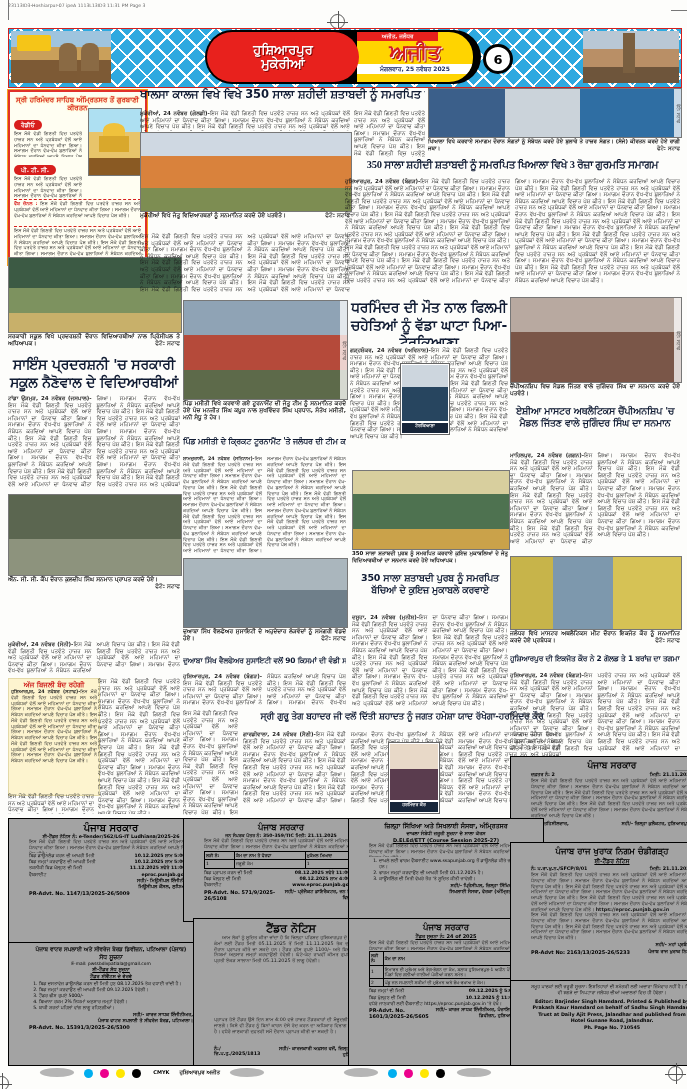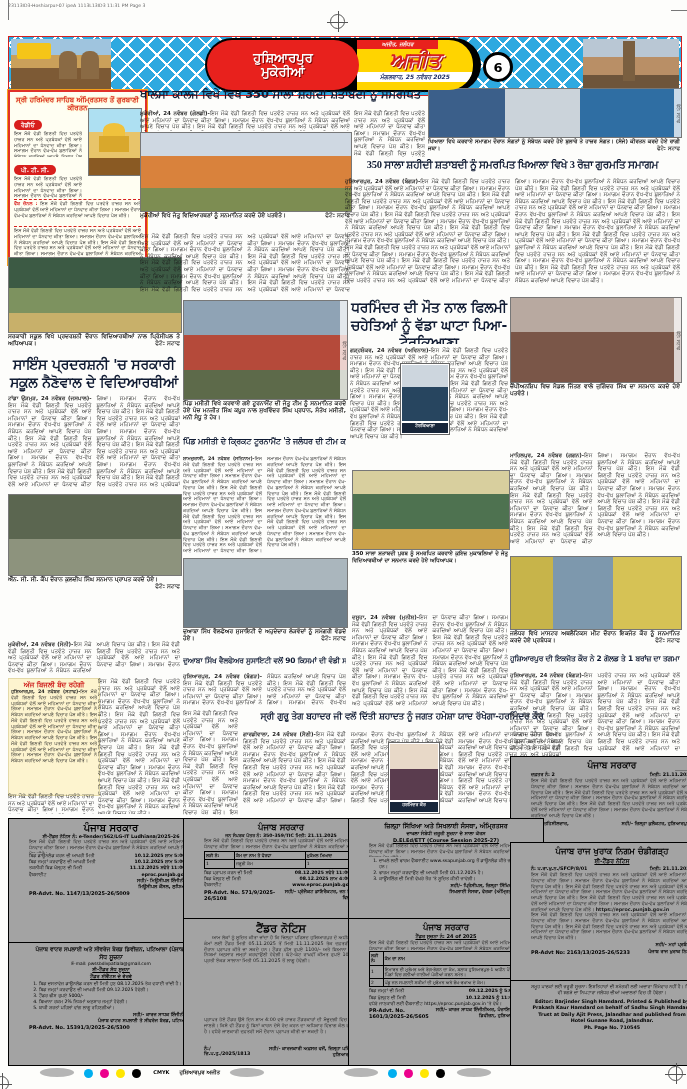--- a/index.html
+++ b/index.html
@@ -29,21 +29,21 @@
   .ntable td,.ntable th{border:0.8px solid #000;font-size:4.4px;padding:1px;line-height:1.2;text-align:left;}
   .pill{display:inline-block;background:#d81f1d;color:#fff;border-radius:6px;
         font-size:6px;font-weight:bold;padding:1px 7px;margin:1px 0;}
   .reg{position:absolute;width:13px;height:13px;border:1px solid #555;border-radius:50%;}
   .reg:before{content:"";position:absolute;left:50%;top:-4px;bottom:-4px;border-left:1px solid #555;}
   .reg:after{content:"";position:absolute;top:50%;left:-4px;right:-4px;border-top:1px solid #555;}
   .dot{width:9px;height:9px;border-radius:50%;display:inline-block;margin-right:2px;}
   .oval{width:34px;height:9px;border-radius:50%;background:#b5b5b5;display:inline-block;}
   .diamonds{background:
      repeating-linear-gradient(45deg,transparent 0 6px,#fff 6px 8px,transparent 8px 14px),
-     repeating-linear-gradient(-45deg,transparent 0 6px,#fff 6px 8px,transparent 8px 14px); margin-top: 8px;}
+     repeating-linear-gradient(-45deg,transparent 0 6px,#fff 6px 8px,transparent 8px 14px);}
 </style>
 </head>
 <body>
 
 <div id="page">
 
   <div class="abs" style="left:8px;top:3px;width:420px;font-size:4.6px;color:#666;">23113ID3-Hoshiarpur-07 ipeA   1113L13ID3   11:31 PM   Page 3</div>
   <div class="abs" style="left:8px;top:0;height:20px;border-left:1px solid #777;"></div>
   <div class="abs" style="right:0;top:10px;width:16px;border-top:1px solid #777;"></div>
   <div class="reg" style="left:330px;top:14px;"></div>
@@ -59,21 +59,21 @@
          background:linear-gradient(180deg,#b9c7d4 0 35%,#b98f66 35% 70%,#6e553b 70% 100%);">
       <div class="abs" style="left:40px;top:2px;width:12px;height:40px;background:#7a5f40;"></div>
     </div>
 
     <div class="abs" style="left:196px;top:1px;width:276px;height:54px;background:#000;border-radius:28px;"></div>
     <div class="abs" style="left:198px;top:3px;width:152px;height:50px;background:#e8211d;border-radius:26px;
          display:flex;flex-direction:column;align-items:center;justify-content:center;z-index:2;">
       <div style="color:#fff;font-weight:bold;font-size:13px;line-height:1.05;text-shadow:1px 1px 0 #7c0000;">ਹੁਸ਼ਿਆਰਪੁਰ</div>
       <div style="color:#fff;font-weight:bold;font-size:13px;line-height:1.05;text-shadow:1px 1px 0 #7c0000;">ਮੁਕੇਰੀਆਂ</div>
     </div>
-    <div class="abs" style="left:348px;top:3px;width:116px;height:50px;background:#ffd400;z-index:1;overflow:hidden;border-radius:0 24px 24px 0;font-style:italic;">
+    <div class="abs" style="left:348px;top:3px;width:116px;height:50px;background:#ffd400;z-index:1;overflow:hidden;border-radius:0 24px 24px 0;">
       <div style="background:#e8211d;color:#fff;font-size:5.5px;font-weight:bold;text-align:center;padding:1px 0;width:70%;">ਅਜੀਤ, ਜਲੰਧਰ</div>
       <div style="color:#d61f1f;font-weight:bold;font-size:21px;text-align:center;line-height:1.1;text-shadow:1px 1px 0 #fff,2px 2px 0 #9d1410;">ਅਜੀਤ</div>
       <div style="background:#fff;color:#1b2a63;font-size:6px;font-weight:bold;text-align:center;padding:1px 0;">ਮੰਗਲਵਾਰ, 25 ਨਵੰਬਰ 2025</div>
     </div>
     <div class="abs" style="left:474px;top:15px;width:24px;height:24px;background:#fff;border:3px solid #000;border-radius:50%;
          display:flex;align-items:center;justify-content:center;font-weight:bold;font-size:13px;color:#000;z-index:2;">6</div>
   </div>
 
   <div class="abs" style="left:8px;top:90px;width:127px;height:163px;border:2px solid #e0312a;outline:1px solid #f4a11a;background:#fffef2;padding:4px;overflow:hidden;">
     <div style="color:#d81f1d;font-weight:bold;font-size:7px;text-align:center;line-height:1.15;text-shadow:0 0 2px #ffe27a;">ਸ੍ਰੀ ਹਰਿਮੰਦਰ ਸਾਹਿਬ ਅੰਮ੍ਰਿਤਸਰ ਤੋਂ ਗੁਰਬਾਣੀ ਕੀਰਤਨ</div>
@@ -168,32 +168,34 @@
       <span class="abs" style="left:1px;bottom:1px;right:1px;height:10px;background:#17263a;color:#fff;font-size:4.6px;font-weight:bold;text-align:center;display:block;">ਟੇਰਕਿਆਣਾ</span>
     </span>
     <span class="dl">ਗੜ੍ਹਸ਼ੰਕਰ, 24 ਨਵੰਬਰ (ਅਵਿਨਾਸ਼)-</span><span>ਇਸ ਮੌਕੇ ਵੱਡੀ ਗਿਣਤੀ ਵਿਚ ਪਤਵੰਤੇ ਹਾਜ਼ਰ ਸਨ ਅਤੇ ਪ੍ਰਬੰਧਕਾਂ ਵੱਲੋਂ ਆਏ ਮਹਿਮਾਨਾਂ ਦਾ ਧੰਨਵਾਦ ਕੀਤਾ ਗਿਆ। ਸਮਾਗਮ ਦੌਰਾਨ ਵੱਖ-ਵੱਖ ਬੁਲਾਰਿਆਂ ਨੇ ਸੰਬੋਧਨ ਕਰਦਿਆਂ ਆਪਣੇ ਵਿਚਾਰ ਪੇਸ਼ ਕੀਤੇ। ਇਸ ਮੌਕੇ ਵੱਡੀ ਗਿਣਤੀ ਵਿਚ ਪਤਵੰਤੇ ਹਾਜ਼ਰ ਸਨ ਅਤੇ ਪ੍ਰਬੰਧਕਾਂ ਵੱਲੋਂ ਆਏ ਮਹਿਮਾਨਾਂ ਦਾ ਧੰਨਵਾਦ ਕੀਤਾ ਗਿਆ। ਸਮਾਗਮ ਦੌਰਾਨ ਵੱਖ-ਵੱਖ ਬੁਲਾਰਿਆਂ ਨੇ ਸੰਬੋਧਨ ਕਰਦਿਆਂ ਆਪਣੇ ਵਿਚਾਰ ਪੇਸ਼ ਕੀਤੇ। ਇਸ ਮੌਕੇ ਵੱਡੀ ਗਿਣਤੀ ਵਿਚ ਪਤਵੰਤੇ ਹਾਜ਼ਰ ਸਨ ਅਤੇ ਪ੍ਰਬੰਧਕਾਂ ਵੱਲੋਂ ਆਏ ਮਹਿਮਾਨਾਂ ਦਾ ਧੰਨਵਾਦ ਕੀਤਾ ਗਿਆ। ਸਮਾਗਮ ਦੌਰਾਨ ਵੱਖ-ਵੱਖ ਬੁਲਾਰਿਆਂ ਨੇ ਸੰਬੋਧਨ ਕਰਦਿਆਂ ਆਪਣੇ ਵਿਚਾਰ ਪੇਸ਼ ਕੀਤੇ। ਇਸ ਮੌਕੇ ਵੱਡੀ ਗਿਣਤੀ ਵਿਚ ਪਤਵੰਤੇ ਹਾਜ਼ਰ ਸਨ ਅਤੇ ਪ੍ਰਬੰਧਕਾਂ ਵੱਲੋਂ ਆਏ ਮਹਿਮਾਨਾਂ ਦਾ ਧੰਨਵਾਦ ਕੀਤਾ ਗਿਆ। ਸਮਾਗਮ ਦੌਰਾਨ ਵੱਖ-ਵੱਖ ਬੁਲਾਰਿਆਂ ਨੇ ਸੰਬੋਧਨ ਕਰਦਿਆਂ ਆਪਣੇ ਵਿਚਾਰ ਪੇਸ਼ ਕੀਤੇ। ਇਸ ਮੌਕੇ ਵੱਡੀ ਗਿਣਤੀ ਵਿਚ ਪਤਵੰਤੇ ਹਾਜ਼ਰ ਸਨ ਅਤੇ ਪ੍ਰਬੰਧਕਾਂ ਵੱਲੋਂ ਆਏ ਮਹਿਮਾਨਾਂ ਦਾ ਧੰਨਵਾਦ ਕੀਤਾ ਗਿਆ। ਸਮਾਗਮ ਦੌਰਾਨ ਵੱਖ-ਵੱਖ ਬੁਲਾਰਿਆਂ ਨੇ ਸੰਬੋਧਨ ਕਰਦਿਆਂ ਆਪਣੇ ਵਿਚਾਰ ਪੇਸ਼ ਕੀਤੇ। </span>
   </div>
 
   <div class="abs ph" style="left:510px;top:297px;width:170px;height:84px;
        background:linear-gradient(180deg,#b8a9a0 0 40%,#7a5648 40% 100%);">
     <div class="vcred">ਫੋਟੋ: ਸਟਾਫ</div>
   </div>
   <div class="abs cap" style="left:510px;top:383px;width:170px;height:19px;">ਚੈਂਪੀਅਨਸ਼ਿਪ ਵਿਚ ਮੈਡਲ ਜਿੱਤਣ ਵਾਲੇ ਜੁਗਿੰਦਰ ਸਿੰਘ ਦਾ ਸਨਮਾਨ ਕਰਦੇ ਹੋਏ ਪਤਵੰਤੇ।</div>
+  <div class="abs hl" style="left:510px;top:405px;width:170px;height:45px;font-size:9.5px;line-height:1.3;">ਏਸ਼ੀਆ ਮਾਸਟਰ ਅਥਲੈਟਿਕਸ ਚੈਂਪੀਅਨਸ਼ਿਪ 'ਚ ਮੈਡਲ ਜਿੱਤਣ ਵਾਲੇ ਜੁਗਿੰਦਰ ਸਿੰਘ ਦਾ ਸਨਮਾਨ</div>
   <div class="abs bd bd2" style="left:510px;top:452px;width:170px;height:102px;">
     <span class="dl">ਮਾਹਿਲਪੁਰ, 24 ਨਵੰਬਰ (ਗਗਨ)-</span><span>ਇਸ ਮੌਕੇ ਵੱਡੀ ਗਿਣਤੀ ਵਿਚ ਪਤਵੰਤੇ ਹਾਜ਼ਰ ਸਨ ਅਤੇ ਪ੍ਰਬੰਧਕਾਂ ਵੱਲੋਂ ਆਏ ਮਹਿਮਾਨਾਂ ਦਾ ਧੰਨਵਾਦ ਕੀਤਾ ਗਿਆ। ਸਮਾਗਮ ਦੌਰਾਨ ਵੱਖ-ਵੱਖ ਬੁਲਾਰਿਆਂ ਨੇ ਸੰਬੋਧਨ ਕਰਦਿਆਂ ਆਪਣੇ ਵਿਚਾਰ ਪੇਸ਼ ਕੀਤੇ। ਇਸ ਮੌਕੇ ਵੱਡੀ ਗਿਣਤੀ ਵਿਚ ਪਤਵੰਤੇ ਹਾਜ਼ਰ ਸਨ ਅਤੇ ਪ੍ਰਬੰਧਕਾਂ ਵੱਲੋਂ ਆਏ ਮਹਿਮਾਨਾਂ ਦਾ ਧੰਨਵਾਦ ਕੀਤਾ ਗਿਆ। ਸਮਾਗਮ ਦੌਰਾਨ ਵੱਖ-ਵੱਖ ਬੁਲਾਰਿਆਂ ਨੇ ਸੰਬੋਧਨ ਕਰਦਿਆਂ ਆਪਣੇ ਵਿਚਾਰ ਪੇਸ਼ ਕੀਤੇ। ਇਸ ਮੌਕੇ ਵੱਡੀ ਗਿਣਤੀ ਵਿਚ ਪਤਵੰਤੇ ਹਾਜ਼ਰ ਸਨ ਅਤੇ ਪ੍ਰਬੰਧਕਾਂ ਵੱਲੋਂ ਆਏ ਮਹਿਮਾਨਾਂ ਦਾ ਧੰਨਵਾਦ ਕੀਤਾ ਗਿਆ। ਸਮਾਗਮ ਦੌਰਾਨ ਵੱਖ-ਵੱਖ ਬੁਲਾਰਿਆਂ ਨੇ ਸੰਬੋਧਨ ਕਰਦਿਆਂ ਆਪਣੇ ਵਿਚਾਰ ਪੇਸ਼ ਕੀਤੇ। ਇਸ ਮੌਕੇ ਵੱਡੀ ਗਿਣਤੀ ਵਿਚ ਪਤਵੰਤੇ ਹਾਜ਼ਰ ਸਨ ਅਤੇ ਪ੍ਰਬੰਧਕਾਂ ਵੱਲੋਂ ਆਏ ਮਹਿਮਾਨਾਂ ਦਾ ਧੰਨਵਾਦ ਕੀਤਾ ਗਿਆ। ਸਮਾਗਮ ਦੌਰਾਨ ਵੱਖ-ਵੱਖ ਬੁਲਾਰਿਆਂ ਨੇ ਸੰਬੋਧਨ ਕਰਦਿਆਂ ਆਪਣੇ ਵਿਚਾਰ ਪੇਸ਼ ਕੀਤੇ। ਇਸ ਮੌਕੇ ਵੱਡੀ ਗਿਣਤੀ ਵਿਚ ਪਤਵੰਤੇ ਹਾਜ਼ਰ ਸਨ ਅਤੇ ਪ੍ਰਬੰਧਕਾਂ ਵੱਲੋਂ ਆਏ ਮਹਿਮਾਨਾਂ ਦਾ ਧੰਨਵਾਦ ਕੀਤਾ ਗਿਆ। ਸਮਾਗਮ ਦੌਰਾਨ ਵੱਖ-ਵੱਖ ਬੁਲਾਰਿਆਂ ਨੇ ਸੰਬੋਧਨ ਕਰਦਿਆਂ ਆਪਣੇ ਵਿਚਾਰ ਪੇਸ਼ ਕੀਤੇ। </span>
   </div>
 
   <div class="abs hl" style="left:183px;top:437px;width:163px;height:16px;font-size:8px;white-space:nowrap;">ਪਿੰਡ ਮਸੀਤੀ ਦੇ ਕ੍ਰਿਕਟ ਟੂਰਨਾਮੈਂਟ 'ਤੇ ਜਲੰਧਰ ਦੀ ਟੀਮ ਕਾਬਜ਼</div>
   <div class="abs bd bd2 tiny" style="left:183px;top:456px;width:163px;height:100px;">
     <span class="dl">ਸ਼ਾਮਚੁਰਾਸੀ, 24 ਨਵੰਬਰ (ਸਤਿਨਾਮ)-</span><span>ਇਸ ਮੌਕੇ ਵੱਡੀ ਗਿਣਤੀ ਵਿਚ ਪਤਵੰਤੇ ਹਾਜ਼ਰ ਸਨ ਅਤੇ ਪ੍ਰਬੰਧਕਾਂ ਵੱਲੋਂ ਆਏ ਮਹਿਮਾਨਾਂ ਦਾ ਧੰਨਵਾਦ ਕੀਤਾ ਗਿਆ। ਸਮਾਗਮ ਦੌਰਾਨ ਵੱਖ-ਵੱਖ ਬੁਲਾਰਿਆਂ ਨੇ ਸੰਬੋਧਨ ਕਰਦਿਆਂ ਆਪਣੇ ਵਿਚਾਰ ਪੇਸ਼ ਕੀਤੇ। ਇਸ ਮੌਕੇ ਵੱਡੀ ਗਿਣਤੀ ਵਿਚ ਪਤਵੰਤੇ ਹਾਜ਼ਰ ਸਨ ਅਤੇ ਪ੍ਰਬੰਧਕਾਂ ਵੱਲੋਂ ਆਏ ਮਹਿਮਾਨਾਂ ਦਾ ਧੰਨਵਾਦ ਕੀਤਾ ਗਿਆ। ਸਮਾਗਮ ਦੌਰਾਨ ਵੱਖ-ਵੱਖ ਬੁਲਾਰਿਆਂ ਨੇ ਸੰਬੋਧਨ ਕਰਦਿਆਂ ਆਪਣੇ ਵਿਚਾਰ ਪੇਸ਼ ਕੀਤੇ। ਇਸ ਮੌਕੇ ਵੱਡੀ ਗਿਣਤੀ ਵਿਚ ਪਤਵੰਤੇ ਹਾਜ਼ਰ ਸਨ ਅਤੇ ਪ੍ਰਬੰਧਕਾਂ ਵੱਲੋਂ ਆਏ ਮਹਿਮਾਨਾਂ ਦਾ ਧੰਨਵਾਦ ਕੀਤਾ ਗਿਆ। ਸਮਾਗਮ ਦੌਰਾਨ ਵੱਖ-ਵੱਖ ਬੁਲਾਰਿਆਂ ਨੇ ਸੰਬੋਧਨ ਕਰਦਿਆਂ ਆਪਣੇ ਵਿਚਾਰ ਪੇਸ਼ ਕੀਤੇ। ਇਸ ਮੌਕੇ ਵੱਡੀ ਗਿਣਤੀ ਵਿਚ ਪਤਵੰਤੇ ਹਾਜ਼ਰ ਸਨ ਅਤੇ ਪ੍ਰਬੰਧਕਾਂ ਵੱਲੋਂ ਆਏ ਮਹਿਮਾਨਾਂ ਦਾ ਧੰਨਵਾਦ ਕੀਤਾ ਗਿਆ। ਸਮਾਗਮ ਦੌਰਾਨ ਵੱਖ-ਵੱਖ ਬੁਲਾਰਿਆਂ ਨੇ ਸੰਬੋਧਨ ਕਰਦਿਆਂ ਆਪਣੇ ਵਿਚਾਰ ਪੇਸ਼ ਕੀਤੇ। ਇਸ ਮੌਕੇ ਵੱਡੀ ਗਿਣਤੀ ਵਿਚ ਪਤਵੰਤੇ ਹਾਜ਼ਰ ਸਨ ਅਤੇ ਪ੍ਰਬੰਧਕਾਂ ਵੱਲੋਂ ਆਏ ਮਹਿਮਾਨਾਂ ਦਾ ਧੰਨਵਾਦ ਕੀਤਾ ਗਿਆ। ਸਮਾਗਮ ਦੌਰਾਨ ਵੱਖ-ਵੱਖ ਬੁਲਾਰਿਆਂ ਨੇ ਸੰਬੋਧਨ ਕਰਦਿਆਂ ਆਪਣੇ ਵਿਚਾਰ ਪੇਸ਼ ਕੀਤੇ। ਇਸ ਮੌਕੇ ਵੱਡੀ ਗਿਣਤੀ ਵਿਚ ਪਤਵੰਤੇ ਹਾਜ਼ਰ ਸਨ ਅਤੇ ਪ੍ਰਬੰਧਕਾਂ ਵੱਲੋਂ ਆਏ ਮਹਿਮਾਨਾਂ ਦਾ ਧੰਨਵਾਦ ਕੀਤਾ ਗਿਆ। ਸਮਾਗਮ ਦੌਰਾਨ ਵੱਖ-ਵੱਖ ਬੁਲਾਰਿਆਂ ਨੇ ਸੰਬੋਧਨ ਕਰਦਿਆਂ ਆਪਣੇ ਵਿਚਾਰ ਪੇਸ਼ ਕੀਤੇ। ਇਸ ਮੌਕੇ ਵੱਡੀ ਗਿਣਤੀ ਵਿਚ ਪਤਵੰਤੇ ਹਾਜ਼ਰ ਸਨ ਅਤੇ ਪ੍ਰਬੰਧਕਾਂ ਵੱਲੋਂ ਆਏ ਮਹਿਮਾਨਾਂ ਦਾ ਧੰਨਵਾਦ ਕੀਤਾ ਗਿਆ। ਸਮਾਗਮ ਦੌਰਾਨ ਵੱਖ-ਵੱਖ ਬੁਲਾਰਿਆਂ ਨੇ ਸੰਬੋਧਨ ਕਰਦਿਆਂ ਆਪਣੇ ਵਿਚਾਰ ਪੇਸ਼ ਕੀਤੇ। </span>
   </div>
 
   <div class="abs ph" style="left:352px;top:470px;width:156px;height:78px;
        background:linear-gradient(180deg,#d8cf9e 0 30%,#4e7250 30% 75%,#caa24a 75% 100%);"></div>
   <div class="abs cap" style="left:352px;top:550px;width:156px;height:20px;font-size:5.4px;">350 ਸਾਲਾ ਸ਼ਤਾਬਦੀ ਪੁਰਬ ਨੂੰ ਸਮਰਪਿਤ ਕਰਵਾਏ ਕੁਇਜ਼ ਮੁਕਾਬਲਿਆਂ ਦੇ ਜੇਤੂ ਵਿਦਿਆਰਥੀਆਂ ਦਾ ਸਨਮਾਨ ਕਰਦੇ ਹੋਏ ਅਧਿਆਪਕ।</div>
+  <div class="abs hl" style="left:352px;top:572px;width:156px;height:40px;font-size:9.5px;line-height:1.3;">350 ਸਾਲਾ ਸ਼ਤਾਬਦੀ ਪੁਰਬ ਨੂੰ ਸਮਰਪਿਤ ਬੱਚਿਆਂ ਦੇ ਕੁਇਜ਼ ਮੁਕਾਬਲੇ ਕਰਵਾਏ</div>
   <div class="abs bd bd2" style="left:352px;top:614px;width:156px;height:94px;">
     <span class="dl">ਦਸੂਹਾ, 24 ਨਵੰਬਰ (ਮੁਨੀਸ਼)-</span><span>ਇਸ ਮੌਕੇ ਵੱਡੀ ਗਿਣਤੀ ਵਿਚ ਪਤਵੰਤੇ ਹਾਜ਼ਰ ਸਨ ਅਤੇ ਪ੍ਰਬੰਧਕਾਂ ਵੱਲੋਂ ਆਏ ਮਹਿਮਾਨਾਂ ਦਾ ਧੰਨਵਾਦ ਕੀਤਾ ਗਿਆ। ਸਮਾਗਮ ਦੌਰਾਨ ਵੱਖ-ਵੱਖ ਬੁਲਾਰਿਆਂ ਨੇ ਸੰਬੋਧਨ ਕਰਦਿਆਂ ਆਪਣੇ ਵਿਚਾਰ ਪੇਸ਼ ਕੀਤੇ। ਇਸ ਮੌਕੇ ਵੱਡੀ ਗਿਣਤੀ ਵਿਚ ਪਤਵੰਤੇ ਹਾਜ਼ਰ ਸਨ ਅਤੇ ਪ੍ਰਬੰਧਕਾਂ ਵੱਲੋਂ ਆਏ ਮਹਿਮਾਨਾਂ ਦਾ ਧੰਨਵਾਦ ਕੀਤਾ ਗਿਆ। ਸਮਾਗਮ ਦੌਰਾਨ ਵੱਖ-ਵੱਖ ਬੁਲਾਰਿਆਂ ਨੇ ਸੰਬੋਧਨ ਕਰਦਿਆਂ ਆਪਣੇ ਵਿਚਾਰ ਪੇਸ਼ ਕੀਤੇ। ਇਸ ਮੌਕੇ ਵੱਡੀ ਗਿਣਤੀ ਵਿਚ ਪਤਵੰਤੇ ਹਾਜ਼ਰ ਸਨ ਅਤੇ ਪ੍ਰਬੰਧਕਾਂ ਵੱਲੋਂ ਆਏ ਮਹਿਮਾਨਾਂ ਦਾ ਧੰਨਵਾਦ ਕੀਤਾ ਗਿਆ। ਸਮਾਗਮ ਦੌਰਾਨ ਵੱਖ-ਵੱਖ ਬੁਲਾਰਿਆਂ ਨੇ ਸੰਬੋਧਨ ਕਰਦਿਆਂ ਆਪਣੇ ਵਿਚਾਰ ਪੇਸ਼ ਕੀਤੇ। ਇਸ ਮੌਕੇ ਵੱਡੀ ਗਿਣਤੀ ਵਿਚ ਪਤਵੰਤੇ ਹਾਜ਼ਰ ਸਨ ਅਤੇ ਪ੍ਰਬੰਧਕਾਂ ਵੱਲੋਂ ਆਏ ਮਹਿਮਾਨਾਂ ਦਾ ਧੰਨਵਾਦ ਕੀਤਾ ਗਿਆ। ਸਮਾਗਮ ਦੌਰਾਨ ਵੱਖ-ਵੱਖ ਬੁਲਾਰਿਆਂ ਨੇ ਸੰਬੋਧਨ ਕਰਦਿਆਂ ਆਪਣੇ ਵਿਚਾਰ ਪੇਸ਼ ਕੀਤੇ। ਇਸ ਮੌਕੇ ਵੱਡੀ ਗਿਣਤੀ ਵਿਚ ਪਤਵੰਤੇ ਹਾਜ਼ਰ ਸਨ ਅਤੇ ਪ੍ਰਬੰਧਕਾਂ ਵੱਲੋਂ ਆਏ ਮਹਿਮਾਨਾਂ ਦਾ ਧੰਨਵਾਦ ਕੀਤਾ ਗਿਆ। ਸਮਾਗਮ ਦੌਰਾਨ ਵੱਖ-ਵੱਖ ਬੁਲਾਰਿਆਂ ਨੇ ਸੰਬੋਧਨ ਕਰਦਿਆਂ ਆਪਣੇ ਵਿਚਾਰ ਪੇਸ਼ ਕੀਤੇ। </span>
   </div>
 
   <div class="abs ph" style="left:183px;top:558px;width:163px;height:68px;
        background:linear-gradient(180deg,#aab6bd 0 45%,#6f7f8a 45% 100%);"></div>
   <div class="abs cap" style="left:183px;top:628px;width:163px;height:25px;">
     <span>ਦੁਆਬਾ ਸਿੱਖ ਵੈਲਫੇਅਰ ਸੁਸਾਇਟੀ ਦੇ ਅਹੁਦੇਦਾਰ ਲੋੜਵੰਦਾਂ ਨੂੰ ਸਮੱਗਰੀ ਵੰਡਦੇ ਹੋਏ।</span>
     <span class="credit">ਫੋਟੋ: ਸਟਾਫ</span>
   </div>
@@ -315,21 +317,21 @@
         <b>www.eproc.punjab.gov.in</b>
       </div>
     <div class="meta">
       <span class="pr">PR-Advt. No. 571/9/2025-26/5108</span>
       <span class="sign">
         <span>ਸਹੀ/- ਪ੍ਰੋਜੈਕਟ ਡਾਇਰੈਕਟਰ,</span> <span>ਜਨ ਸਿਹਤ ਵਿਭਾਗ।</span>
       </span>
     </div>
   </div>
 
-  <div class="abs box" style="left:183px;top:918px;width:154px;height:140px;">
+  <div class="abs box" style="left:193px;top:918px;width:154px;height:140px;">
     <h4 style="font-size:11px;">ਟੈਂਡਰ ਨੋਟਿਸ</h4>
     <div class="bd tiny" style="height:82px;text-indent:8px;">ਆਮ ਲੋਕਾਂ ਨੂੰ ਸੂਚਿਤ ਕੀਤਾ ਜਾਂਦਾ ਹੈ ਕਿ ਜ਼ਿਲ੍ਹਾ ਪਰਿਸ਼ਦ ਹੁਸ਼ਿਆਰਪੁਰ ਦੇ ਅਧੀਨ ਪੈਂਦੇ ਕੰਮਾਂ ਲਈ ਟੈਂਡਰ ਮਿਤੀ 05.11.2025 ਤੋਂ ਮਿਤੀ 11.11.2025 ਤੱਕ ਦਫ਼ਤਰੀ ਸਮੇਂ ਦੌਰਾਨ ਪ੍ਰਾਪਤ ਕੀਤੇ ਜਾ ਸਕਦੇ ਹਨ। ਟੈਂਡਰ ਫ਼ੀਸ ਰੁਪਏ 1100/- ਅਤੇ ਬਿਆਨਾ ਰਕਮ ਨਿਯਮਾਂ ਅਨੁਸਾਰ ਜਮ੍ਹਾਂ ਕਰਵਾਉਣੀ ਹੋਵੇਗੀ। ਘੱਟੋ-ਘੱਟ ਰਾਖਵੀਂ ਕੀਮਤ ਰੁਪਏ 1000/- ਪ੍ਰਤੀ ਏਕੜ ਸਾਲਾਨਾ ਮਿਤੀ 05.11.2025 ਤੋਂ ਲਾਗੂ ਹੋਵੇਗੀ।</div>
     <div class="bd tiny" style="height:28px;">ਪ੍ਰਾਪਤ ਹੋਏ ਟੈਂਡਰ ਉਸੇ ਦਿਨ ਸ਼ਾਮ 4:00 ਵਜੇ ਹਾਜ਼ਰ ਟੈਂਡਰਕਾਰਾਂ ਦੀ ਮੌਜੂਦਗੀ ਵਿਚ ਖੋਲ੍ਹੇ ਜਾਣਗੇ। ਕਿਸੇ ਵੀ ਟੈਂਡਰ ਨੂੰ ਬਿਨਾਂ ਕਾਰਨ ਦੱਸੇ ਰੱਦ ਕਰਨ ਦਾ ਅਧਿਕਾਰ ਵਿਭਾਗ ਕੋਲ ਰਾਖਵਾਂ ਹੈ। ਵਧੇਰੇ ਜਾਣਕਾਰੀ ਦਫ਼ਤਰੀ ਸਮੇਂ ਦੌਰਾਨ ਪ੍ਰਾਪਤ ਕੀਤੀ ਜਾ ਸਕਦੀ ਹੈ।</div>
     <div class="meta">
       <span>ਨੰ:/ਜ਼ਿ.ਪ.ਹੁ./2025/1813</span>
       <span class="sign">
         <span>ਸਹੀ/-</span> <span>ਕਾਰਜਕਾਰੀ ਅਫ਼ਸਰ ਵਜੋਂ,</span>
         <span>ਜ਼ਿਲ੍ਹਾ ਪਰਿਸ਼ਦ, ਹੁਸ਼ਿਆਰਪੁਰ।</span>
       </span>
     </div>

